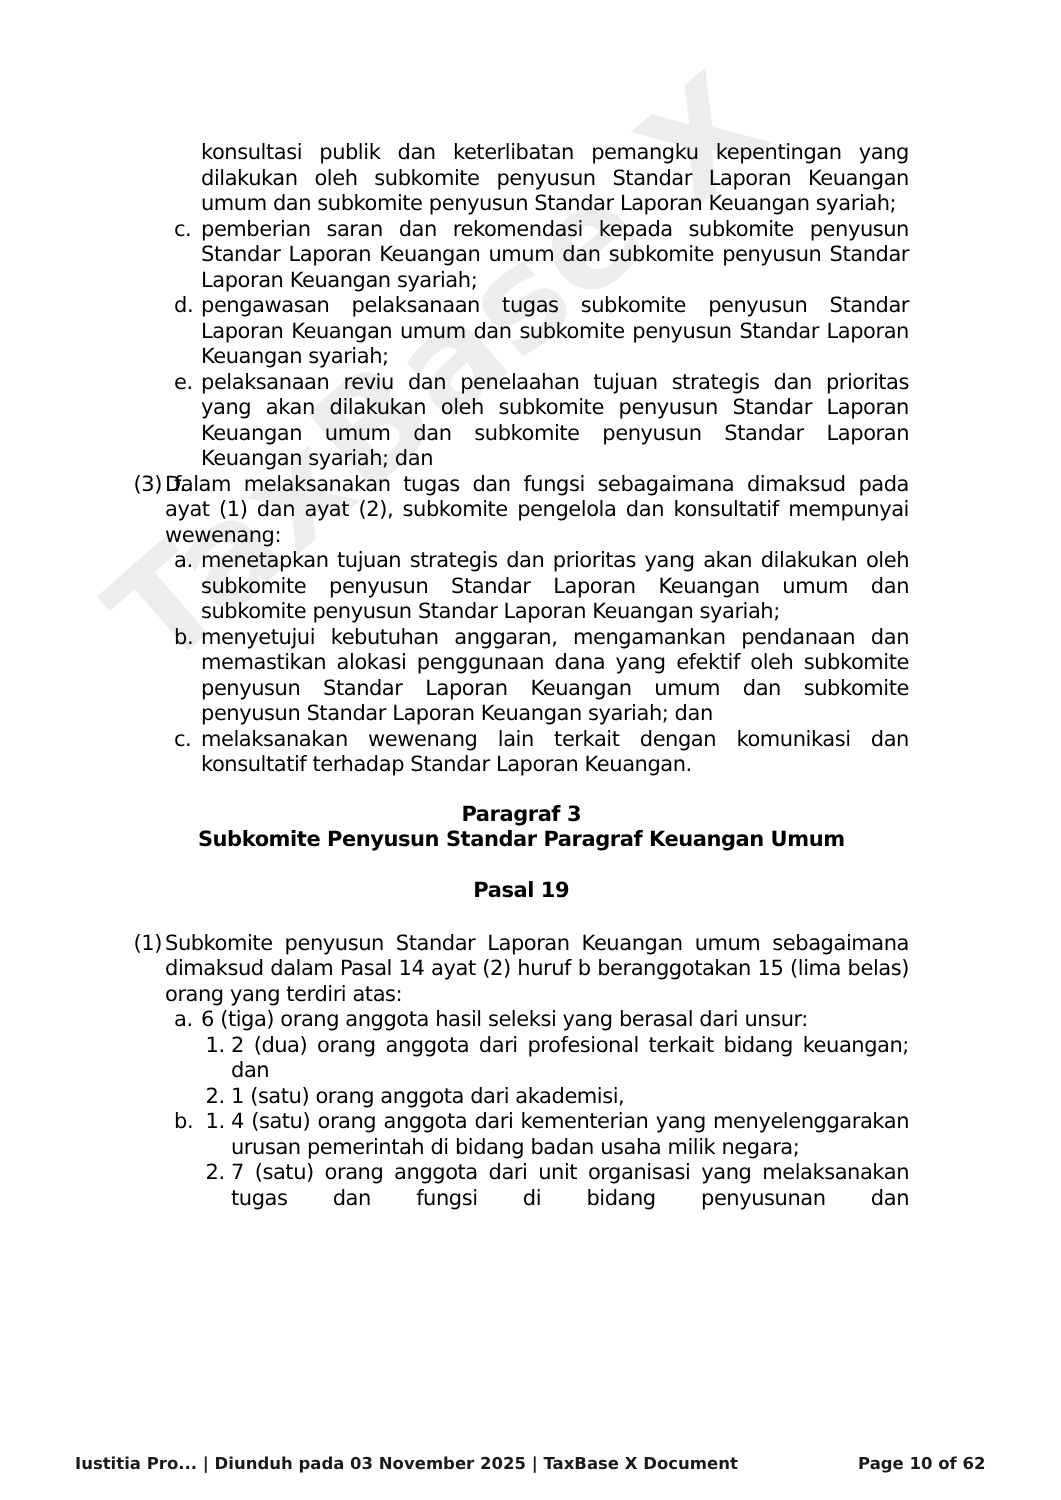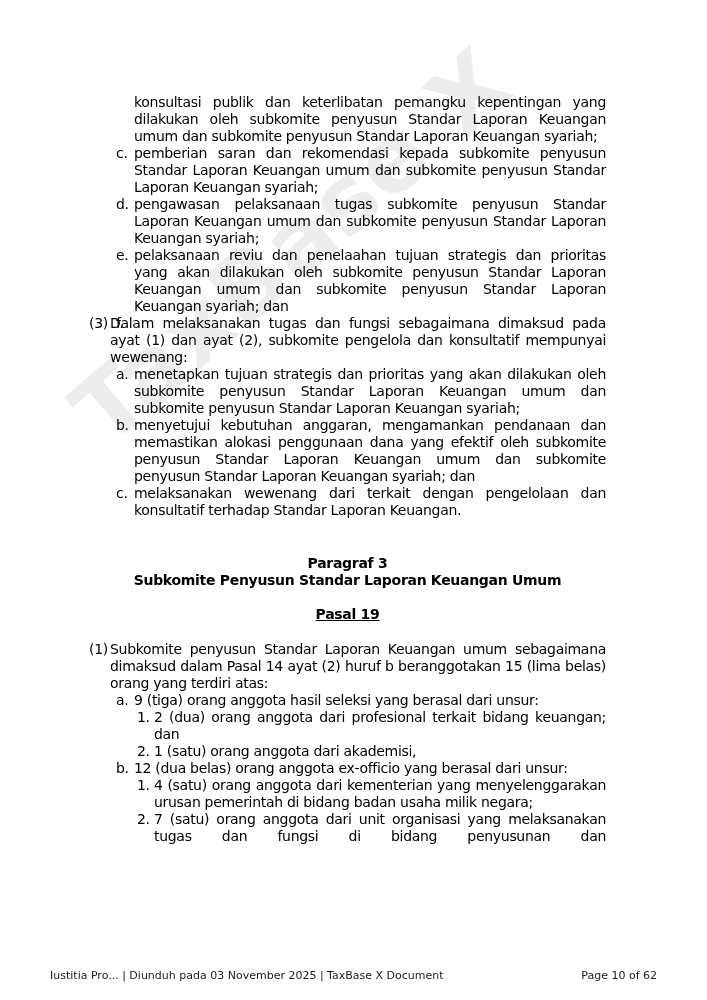--- a/index.html
+++ b/index.html
@@ -38,34 +38,35 @@
     text-align: justify;
     z-index: 1;
   }
   .li { position: relative; }
   .li > .marker { position: absolute; left: 0; top: 0; }
   .li0 { padding-left: 21px; }
   .li1 { margin-left: 27px; padding-left: 18px; }
   .li2 { margin-left: 48px; padding-left: 17px; }
   .force-last-justify { text-align-last: justify; }
   .heading { text-align: center; text-align-last: center; font-weight: bold; }
-  .h-paragraf { margin-top: 36px; }
-  .h-pasal { margin-top: 17px; text-decoration: underline; }
+  .h-paragraf { margin-top: 16px; }
+  .h-pasal { margin-top: 17px; }
   .pasal-items { margin-top: 18px; }
   .footer {
     position: absolute;
     left: 50px;
     right: 50px;
     top: 969px;
     display: flex;
     justify-content: space-between;
     font-size: 11px;
     line-height: 13px;
     color: #1a1a1a;
     z-index: 1;
+    font-weight: bold;
   }
 </style>
 </head>
 <body>
 
 <div class="page">
 
   <div class="watermark">TaxBase X</div>
 
   <div class="content">
@@ -96,50 +97,49 @@
     <div class="li li1">
       <span class="marker">a.</span>
       <span>menetapkan tujuan strategis dan prioritas yang akan dilakukan oleh subkomite penyusun Standar Laporan Keuangan umum dan subkomite penyusun Standar Laporan Keuangan syariah;</span>
     </div>
     <div class="li li1">
       <span class="marker">b.</span>
       <span>menyetujui kebutuhan anggaran, mengamankan pendanaan dan memastikan alokasi penggunaan dana yang efektif oleh subkomite penyusun Standar Laporan Keuangan umum dan subkomite penyusun Standar Laporan Keuangan syariah; dan</span>
     </div>
     <div class="li li1">
       <span class="marker">c.</span>
-      <span>melaksanakan wewenang dari terkait dengan pengelolaan dan konsultatif terhadap Standar Laporan Keuangan.</span>
+      <span>melaksanakan wewenang lain terkait dengan komunikasi dan konsultatif terhadap Standar Laporan Keuangan.</span>
     </div>
 
     <div class="heading h-paragraf">
       <div>Paragraf 3</div>
-      <div>Subkomite Penyusun Standar Laporan Keuangan Umum</div>
+      <div>Subkomite Penyusun Standar Paragraf Keuangan Umum</div>
     </div>
 
     <div class="heading h-pasal">Pasal 19</div>
 
     <div class="pasal-items">
       <div class="li li0">
         <span class="marker">(1)</span>
         <span>Subkomite penyusun Standar Laporan Keuangan umum sebagaimana dimaksud dalam Pasal 14 ayat (2) huruf b beranggotakan 15 (lima belas) orang yang terdiri atas:</span>
       </div>
       <div class="li li1">
         <span class="marker">a.</span>
-        <span>9 (tiga) orang anggota hasil seleksi yang berasal dari unsur:</span>
+        <span>6 (tiga) orang anggota hasil seleksi yang berasal dari unsur:</span>
       </div>
       <div class="li li2">
         <span class="marker">1.</span>
         <span>2 (dua) orang anggota dari profesional terkait bidang keuangan; dan</span>
       </div>
       <div class="li li2">
         <span class="marker">2.</span>
         <span>1 (satu) orang anggota dari akademisi,</span>
       </div>
       <div class="li li1">
         <span class="marker">b.</span>
-        <span>12 (dua belas) orang anggota ex-officio yang berasal dari unsur:</span>
       </div>
       <div class="li li2">
         <span class="marker">1.</span>
         <span>4 (satu) orang anggota dari kementerian yang menyelenggarakan urusan pemerintah di bidang badan usaha milik negara;</span>
       </div>
       <div class="li li2 force-last-justify">
         <span class="marker">2.</span>
         <span>7 (satu) orang anggota dari unit organisasi yang melaksanakan tugas dan fungsi di bidang penyusunan dan</span>
       </div>
     </div>

